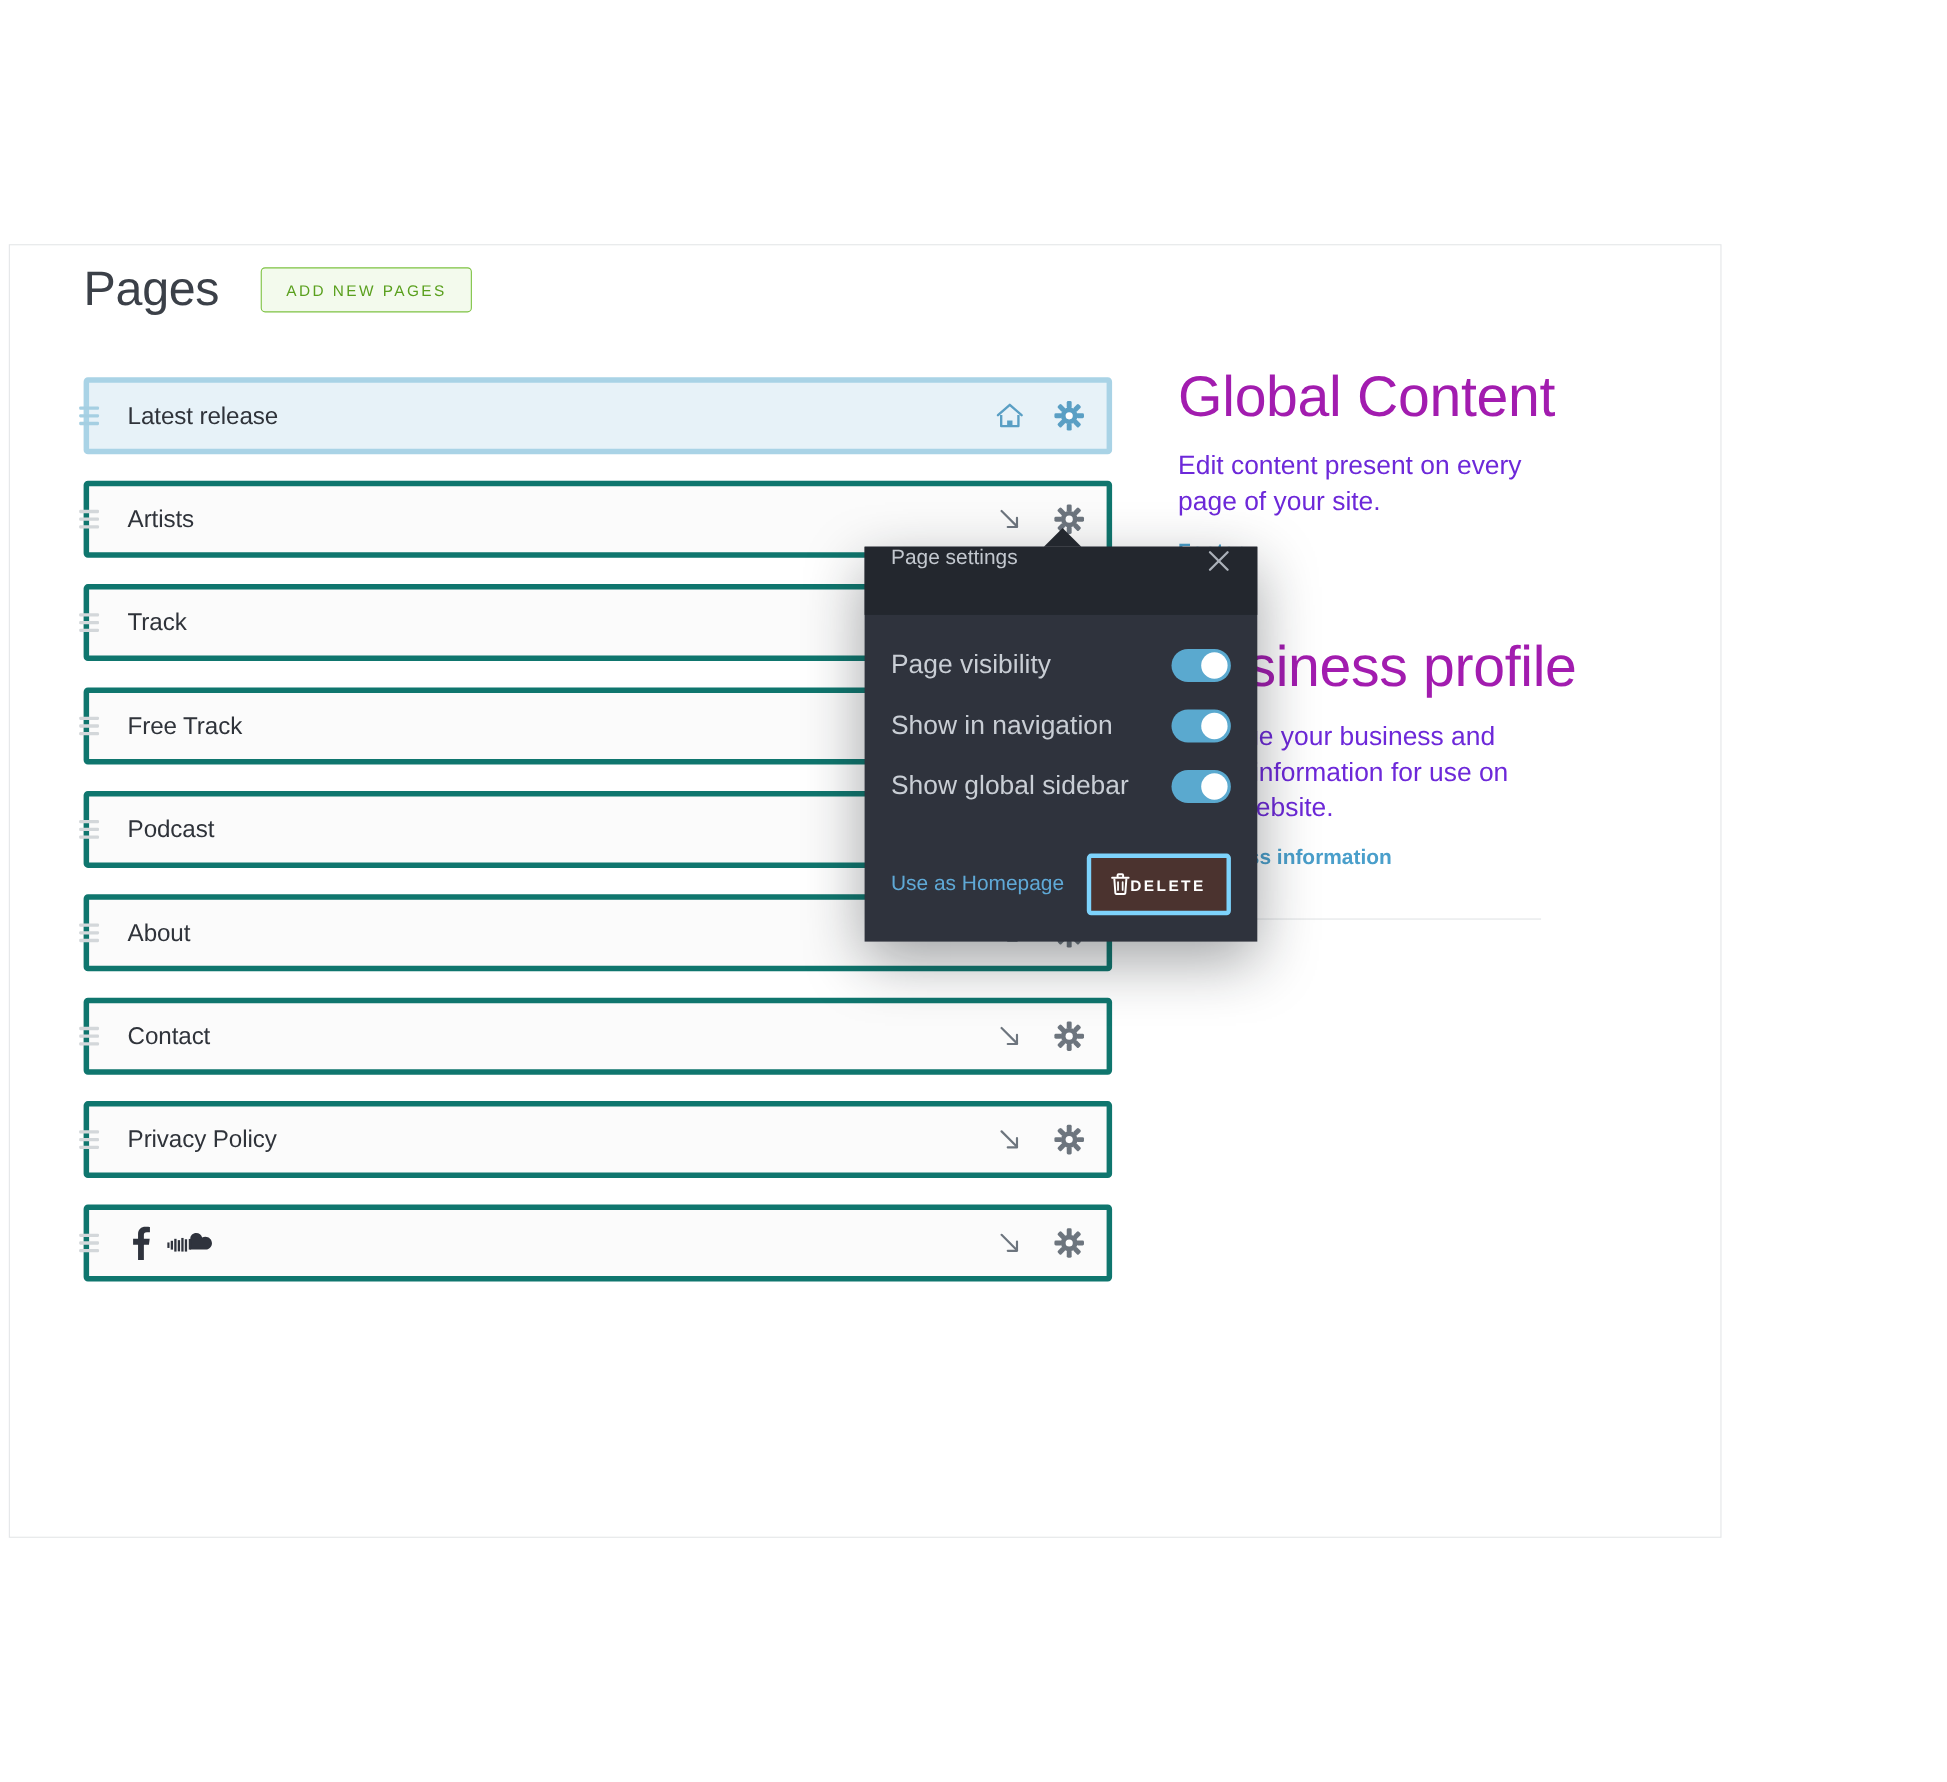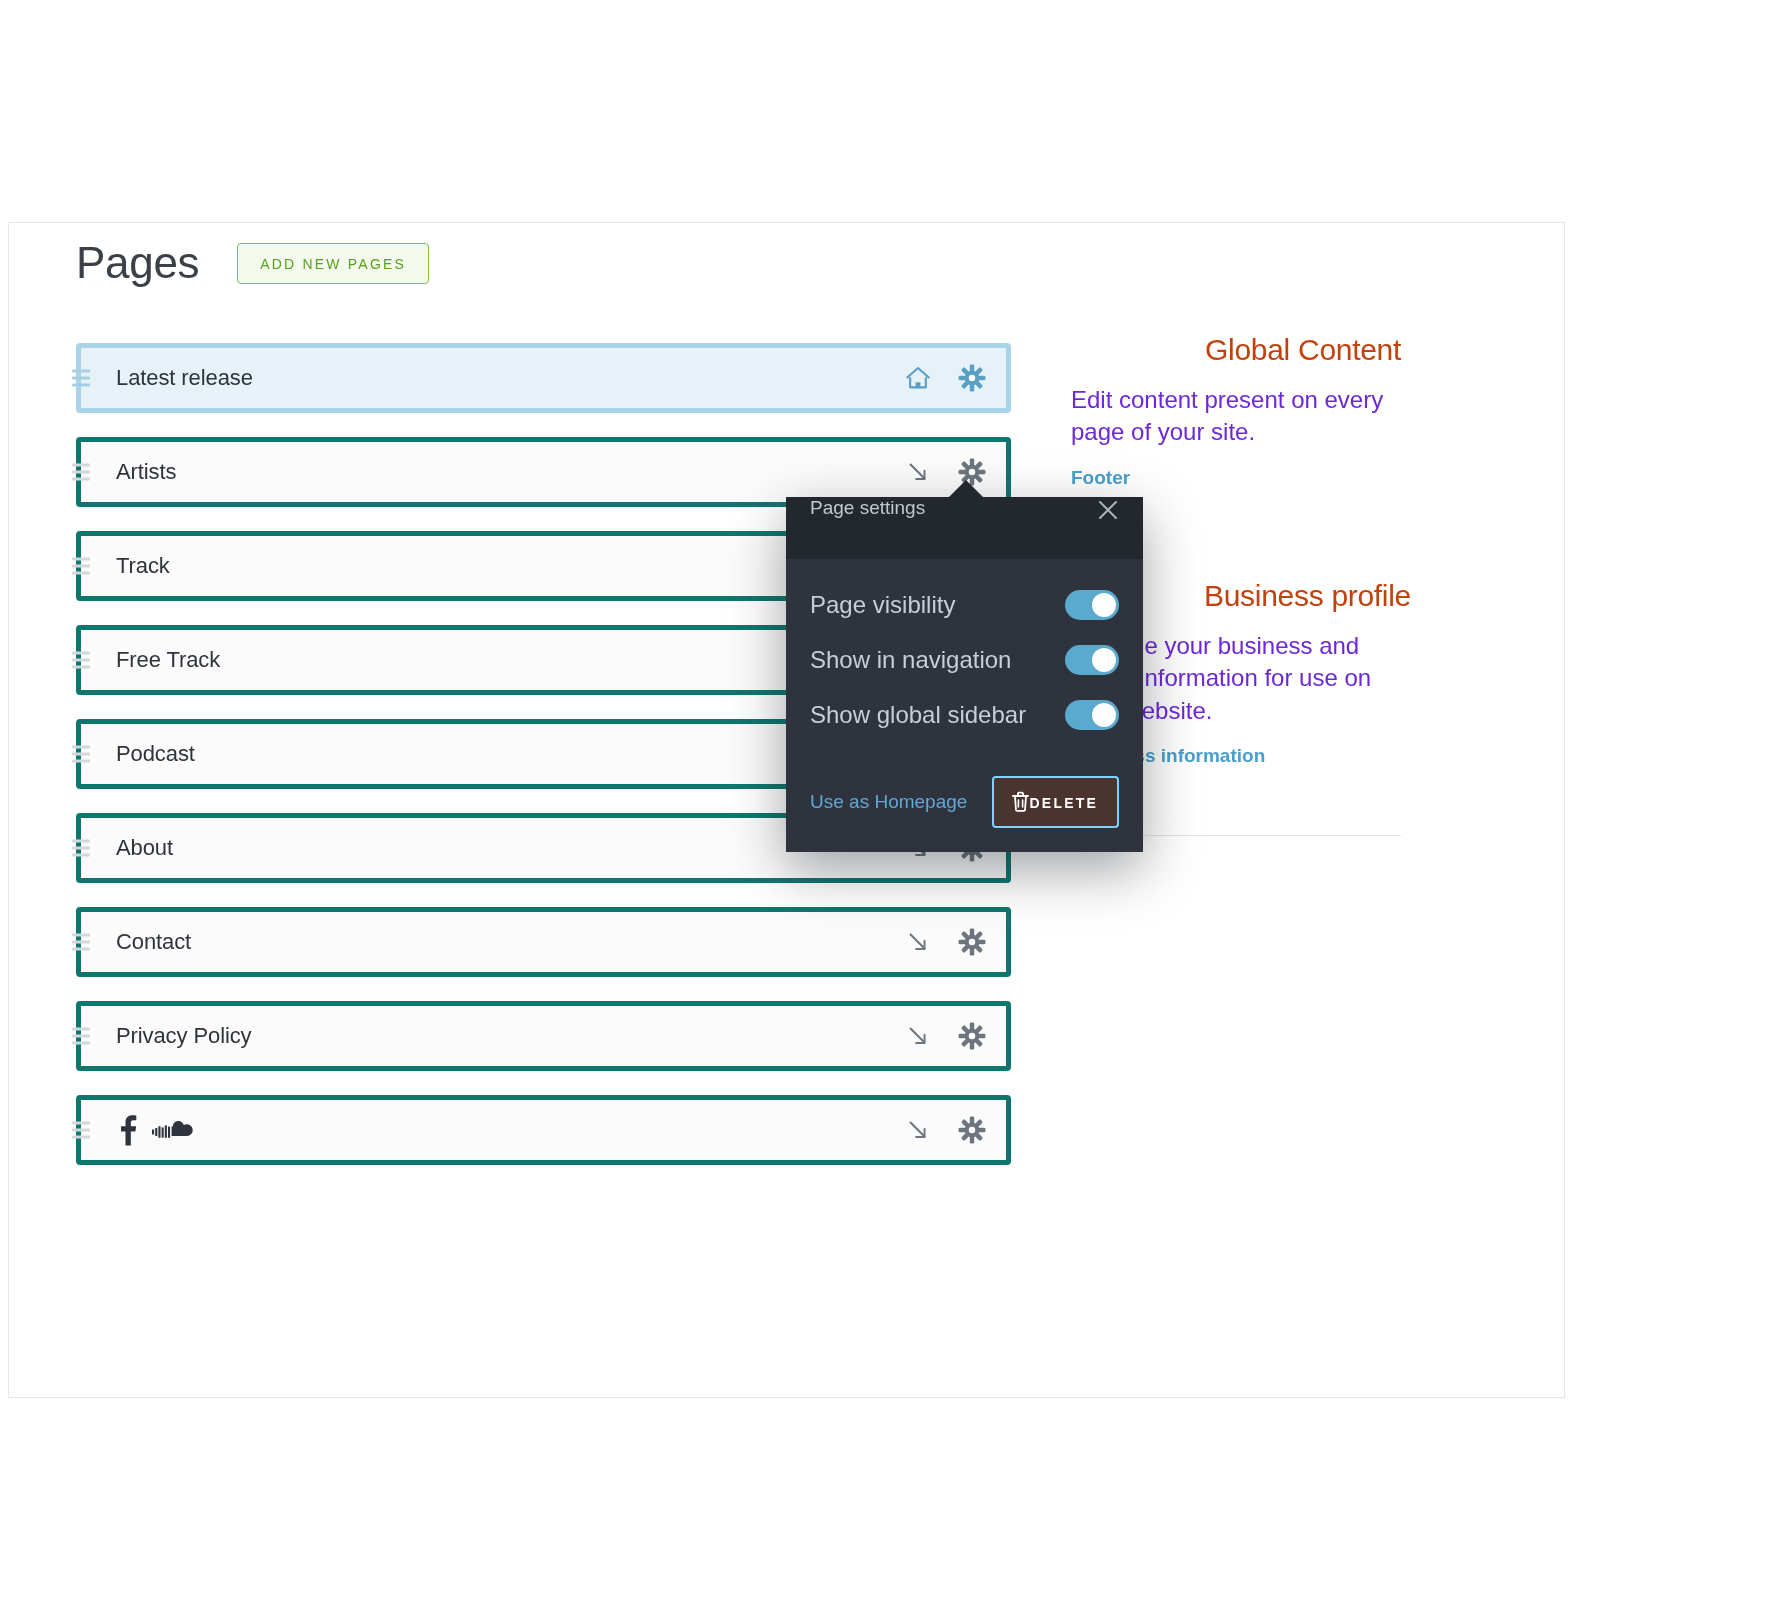--- a/index.html
+++ b/index.html
@@ -137,28 +137,27 @@
   .social-glyph { display: block; }
 
   
   #global-content-panel {
     position: absolute;
     left: 1062px;
     top: 110px;
     width: 330px;
   }
   .panel-title {
-    font-size: 30px;
+    font-size: 52px;
     font-weight: 300;
-    color: #c2410c;
+    color: #a21caf;
     letter-spacing: -0.3px;
     margin: 0 0 18px 0;
     line-height: 1.1;
     white-space: nowrap;
-    text-align: right;
   }
   .panel-desc {
     font-size: 24px;
     color: #6d28d9;
     line-height: 1.35;
     margin: 0 0 18px 0;
     font-weight: 400;
   }
   .panel-link {
     display: block;
@@ -277,21 +276,21 @@
   #use-as-homepage-link {
     color: #5fa9d6;
     font-size: 19px;
     text-decoration: none;
     cursor: pointer;
     font-weight: 400;
   }
   #delete-button {
     margin-left: auto;
     background: #4b332f;
-    border: 2px solid #7dd3fc;
+    border: 4px solid #7dd3fc;
     border-radius: 4px;
     color: #ffffff;
     font-size: 14px;
     font-weight: 700;
     letter-spacing: 2.2px;
     padding: 13px 19px 12px 17px;
     display: flex;
     align-items: center;
     cursor: pointer;
     font-family: "Liberation Sans", sans-serif;

